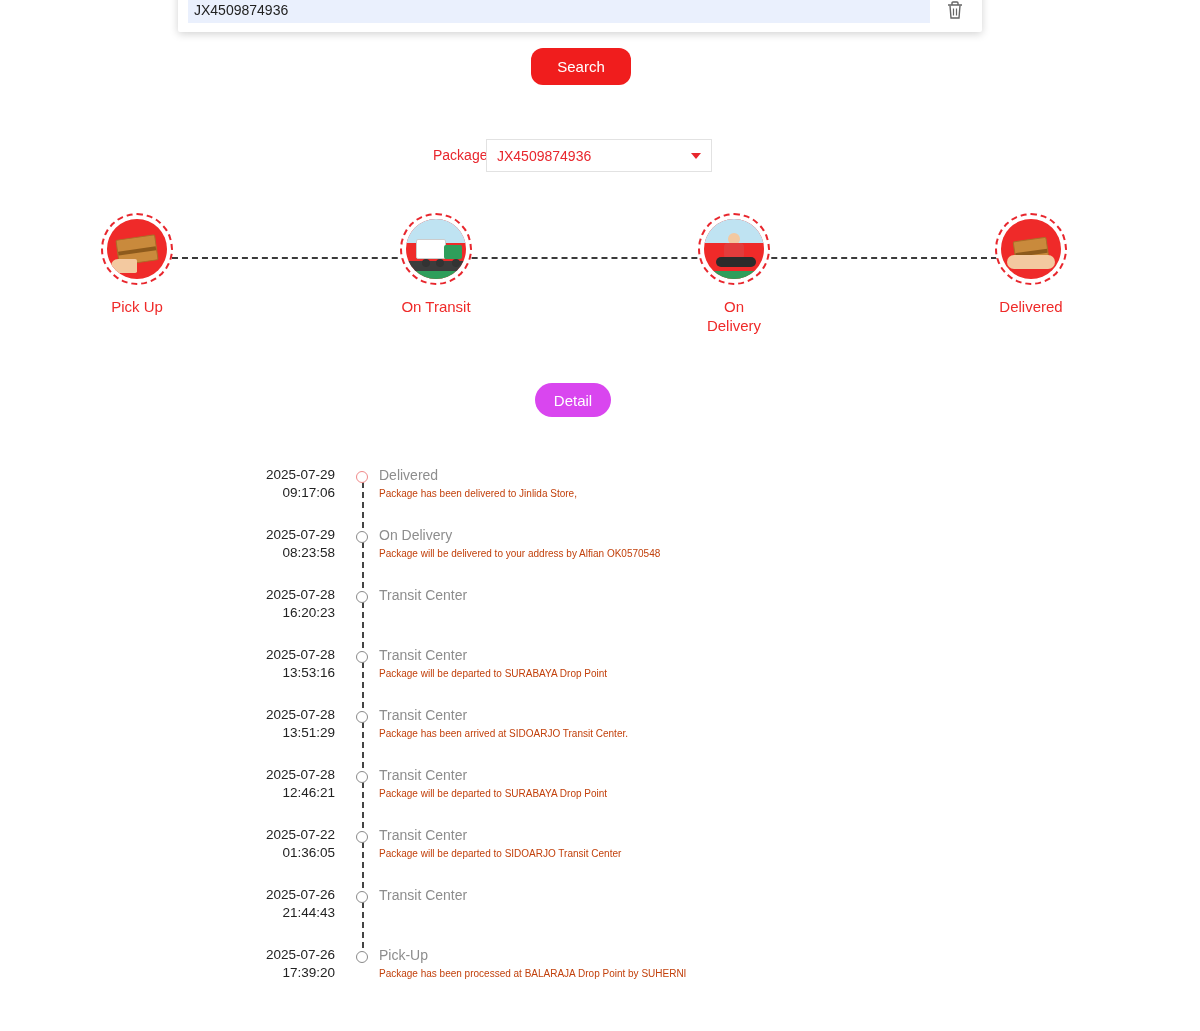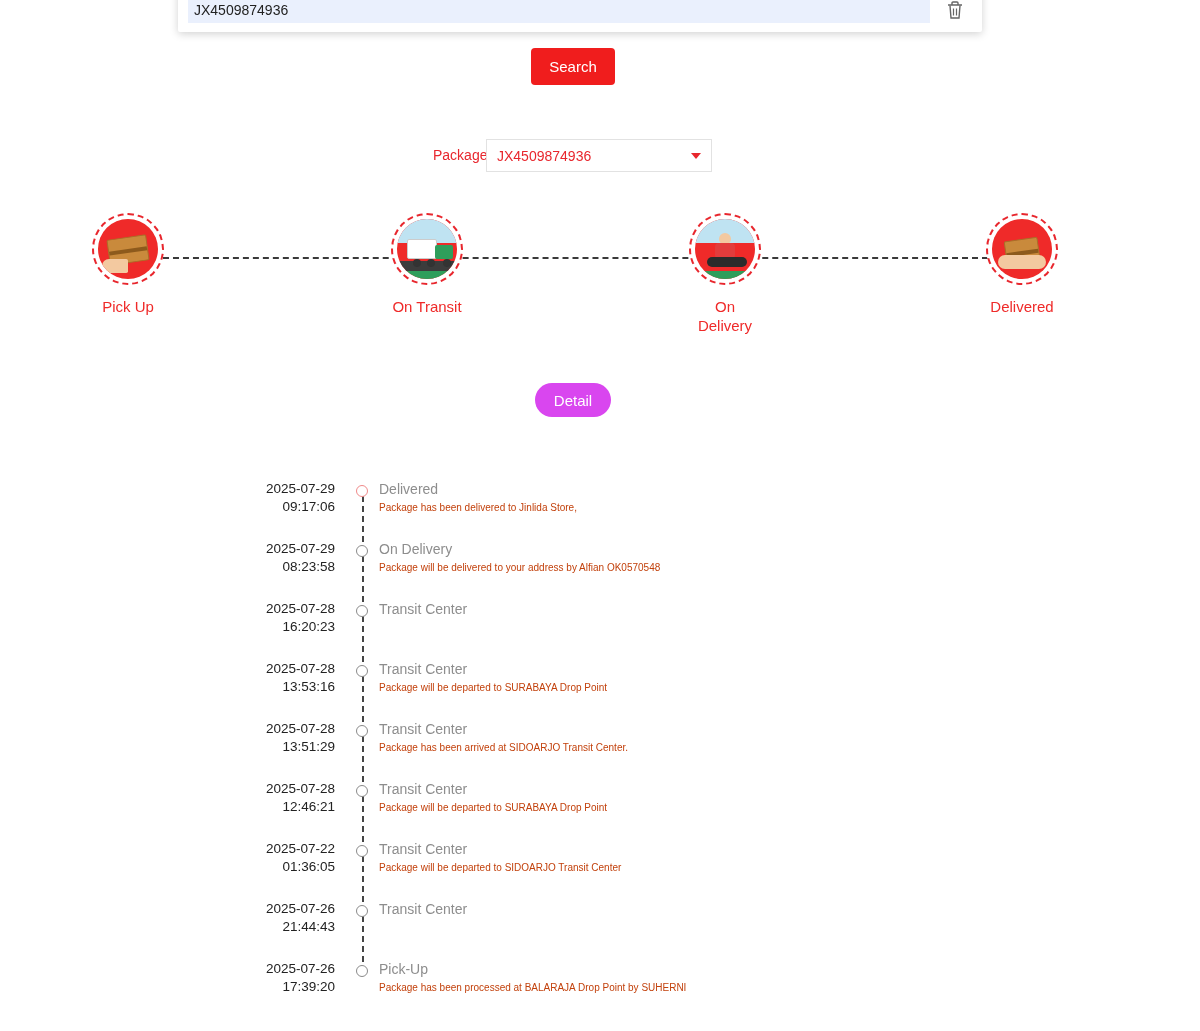--- a/index.html
+++ b/index.html
@@ -36,25 +36,25 @@
   .trash-btn {
     width: 34px; height: 30px;
     display: flex; align-items: center; justify-content: center;
     cursor: pointer;
     margin-left: 8px;
   }
 
   
   .search-button {
     position: absolute; left: 531px; top: 48px;
-    width: 84px; height: 37px;
+    width: 100px; height: 37px;
     background: #f01d1d;
     color: #fff;
     border: none;
-    border-radius: 4px;
+    border-radius: 12px;
     font-size: 15px;
     font-family: "Liberation Sans", sans-serif;
     cursor: pointer;
   }
 
   
   .waybill-label {
     position: absolute; left: 433px; top: 147px;
     font-size: 14px;
     color: #e8262d;
@@ -73,21 +73,21 @@
     flex: 1 1 auto;
   }
   .caret {
     width: 0; height: 0;
     border-left: 5px solid transparent;
     border-right: 5px solid transparent;
     border-top: 6px solid #e8262d;
   }
 
   
-  .steps { position: absolute; left: 3px; top: 213px; width: 1162px; height: 140px; }
+  .steps { position: absolute; left: 12px; top: 213px; width: 1162px; height: 140px; }
   .track {
     position: absolute; left: 160px; top: 44px;
     width: 825px; height: 0;
     border-top: 2px dashed #3a3a3a;
   }
   .step { position: absolute; top: 0; width: 160px; text-align: center; }
   .step-1 { left: 45px; }
   .step-2 { left: 344px; }
   .step-3 { left: 642px; }
   .step-4 { left: 939px; }
@@ -161,21 +161,21 @@
     background: #d946ef;
     color: #fff;
     border: none;
     border-radius: 17px;
     font-size: 15px;
     font-family: "Liberation Sans", sans-serif;
     cursor: pointer;
   }
 
   
-  .timeline { position: absolute; left: 0; top: 460px; width: 1200px; margin-top: 14px; }
+  .timeline { position: absolute; left: 0; top: 460px; width: 1200px; }
   .tl-line {
     position: absolute; left: 362px; top: 12px;
     width: 0; height: 476px;
     border-left: 2px dashed #444;
   }
   .tl-row { position: relative; height: 60px; }
   .tl-time {
     position: absolute; left: 180px; top: 6px;
     width: 155px; text-align: right;
     font-size: 13.5px; color: #222; line-height: 18px;

